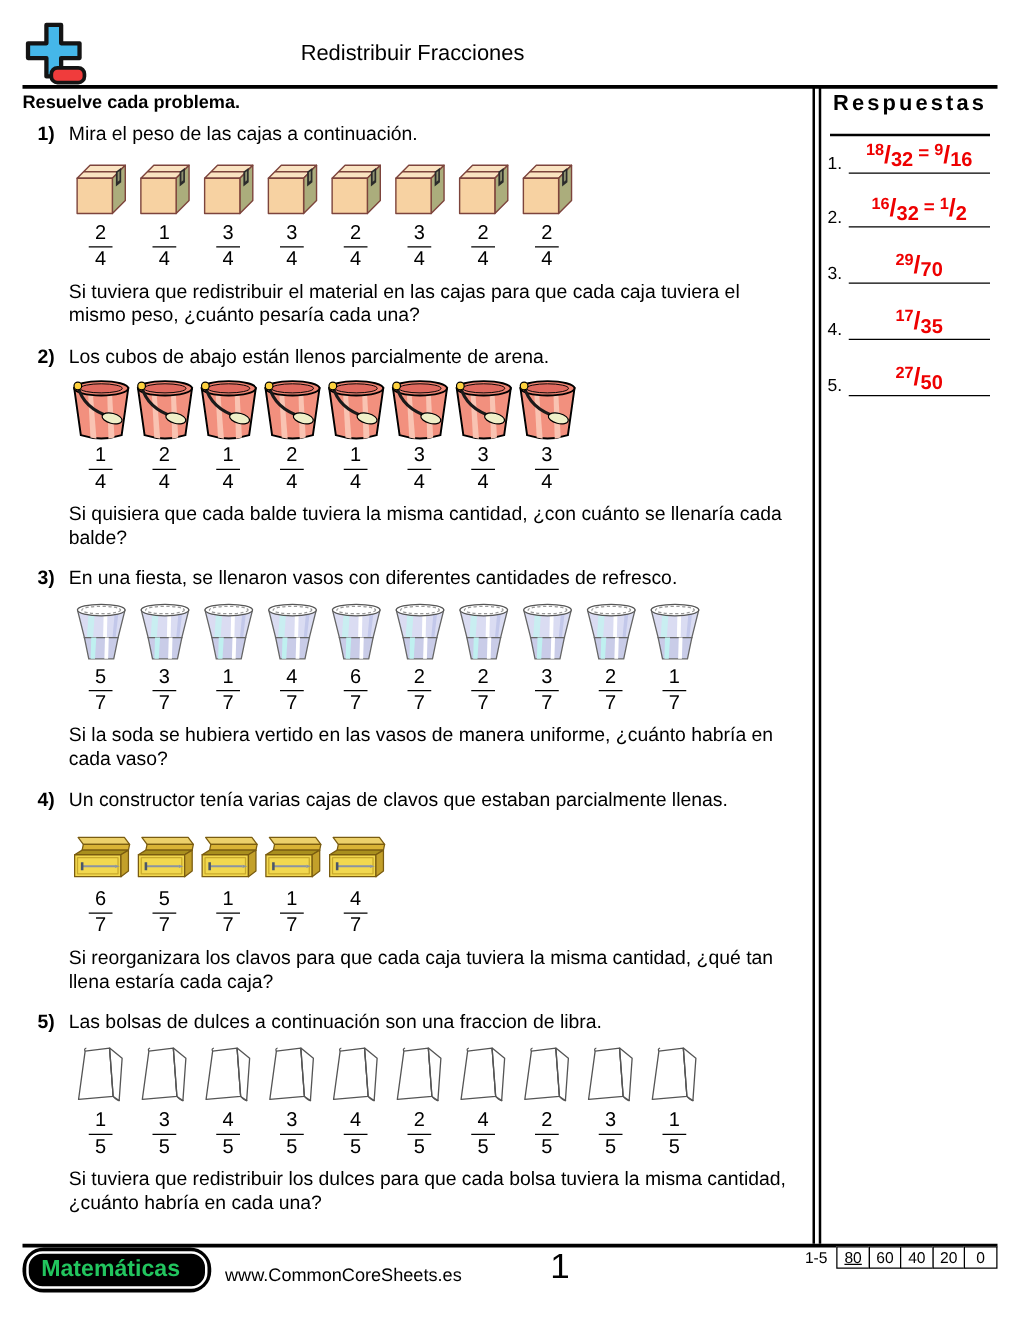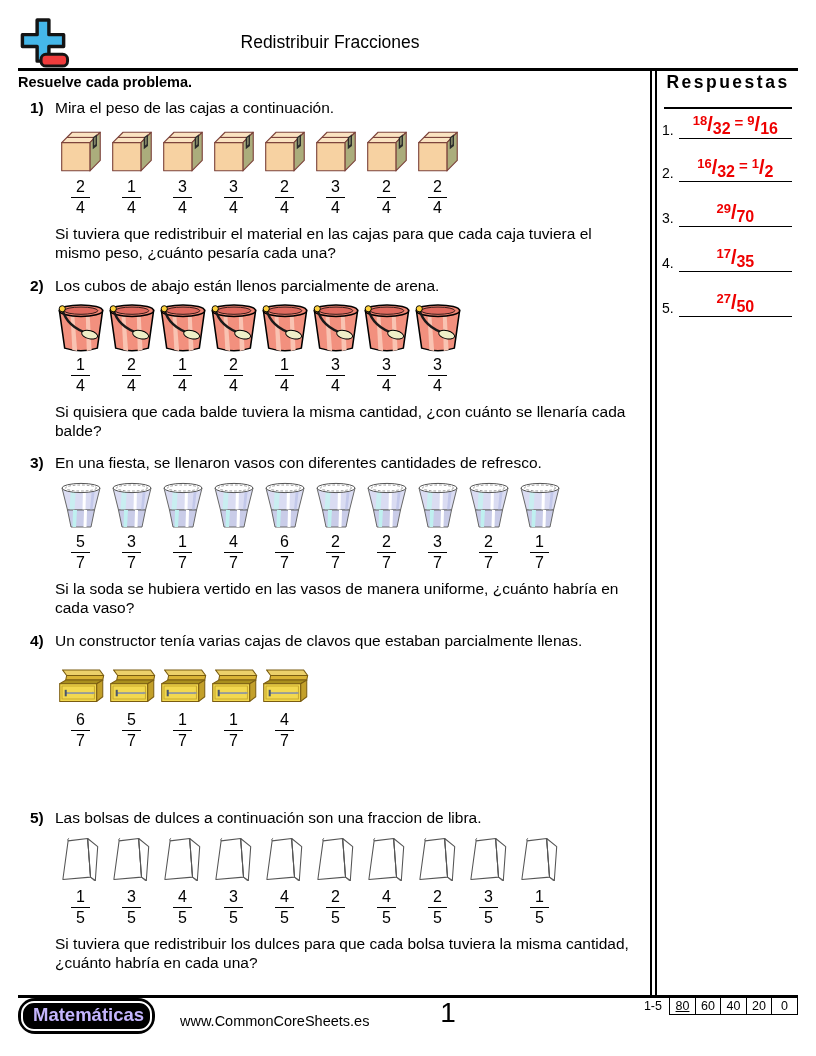--- a/index.html
+++ b/index.html
@@ -42,21 +42,21 @@
   .icon-nailbox{width:50px;height:41px;}
   .icon-bag{width:42px;height:52px;}
   .frac{margin-top:3px;font-size:16px;line-height:1.12;text-align:center;}
   .fnum{display:block;border-bottom:1.7px solid #000;padding:0 5px 1px 5px;}
   .fden{display:block;padding-top:1px;}
   .question{margin-left:25px;margin-top:7px;font-size:15.5px;line-height:19px;width:584px;}
 
   
   .footer-rule{position:absolute;left:18px;top:995px;width:780px;height:2.5px;background:#000;}
   .brand{position:absolute;left:18px;top:998px;background:#000;border-radius:17px;padding:3px;}
-  .brand-inner{display:block;border:2px solid #fff;border-radius:13px;color:#c4b5fd;font-weight:bold;font-size:18.5px;padding:1px 6px 3px 10px;}
+  .brand-inner{display:block;border:2px solid #fff;border-radius:13px;color:#22c55e;font-weight:bold;font-size:18.5px;padding:1px 20px 3px 10px;}
   .website{position:absolute;left:180px;top:1013px;font-size:14.5px;}
   .page-number{position:absolute;left:398px;top:997px;width:100px;text-align:center;font-size:28px;}
   .score{position:absolute;right:18px;top:997px;display:flex;align-items:center;}
   .score-label{font-size:12.5px;margin-right:7px;}
   .score-cell{width:25px;height:16px;line-height:16px;text-align:center;font-size:12.5px;border:1.5px solid #000;margin-left:-1.5px;background:#fff;}
   .score-cell:first-of-type{margin-left:0;text-decoration:underline;}
   .defs{position:absolute;width:0;height:0;overflow:hidden;}
 </style>
 </head>
 <body>
@@ -525,20 +525,21 @@
               <svg class="icon icon-nailbox">
                 <use href="#sym-nailbox-icon"></use>
               </svg>
             </div>
             <div class="frac">
               <span class="fnum">4</span>
               <span class="fden">7</span>
             </div>
           </div>
         </div>
+        <div class="question">Si reorganizara los clavos para que cada caja tuviera la misma cantidad, ¿qué tan llena estaría cada caja?</div>
       </section>
       <section class="problem" style="top: 808px;">
         <div class="problem-head">
           <span class="pnum">5)</span>
           <span class="pprompt">Las bolsas de dulces a continuación son una fraccion de libra.</span>
         </div>
         <div class="items">
           <div class="item">
             <div class="icon-slot">
               <svg class="icon icon-bag">

